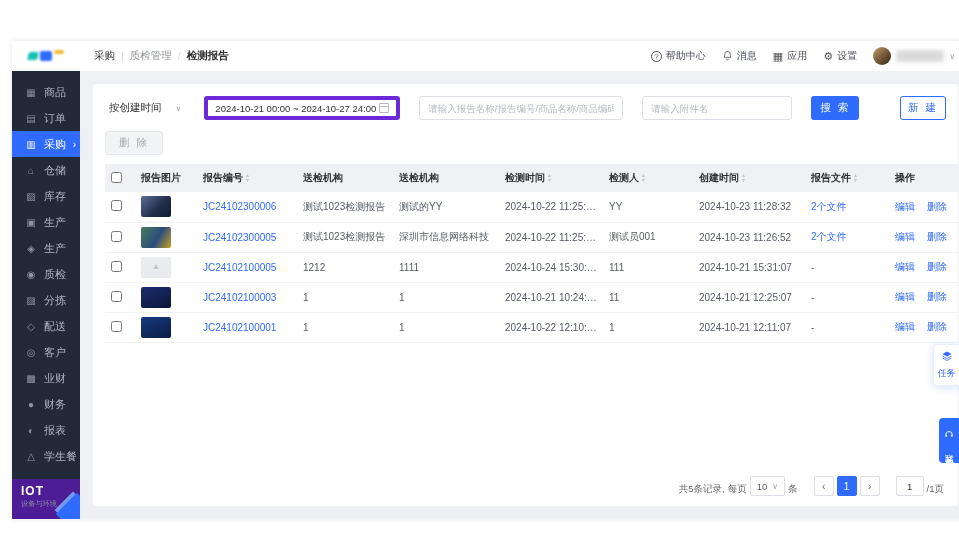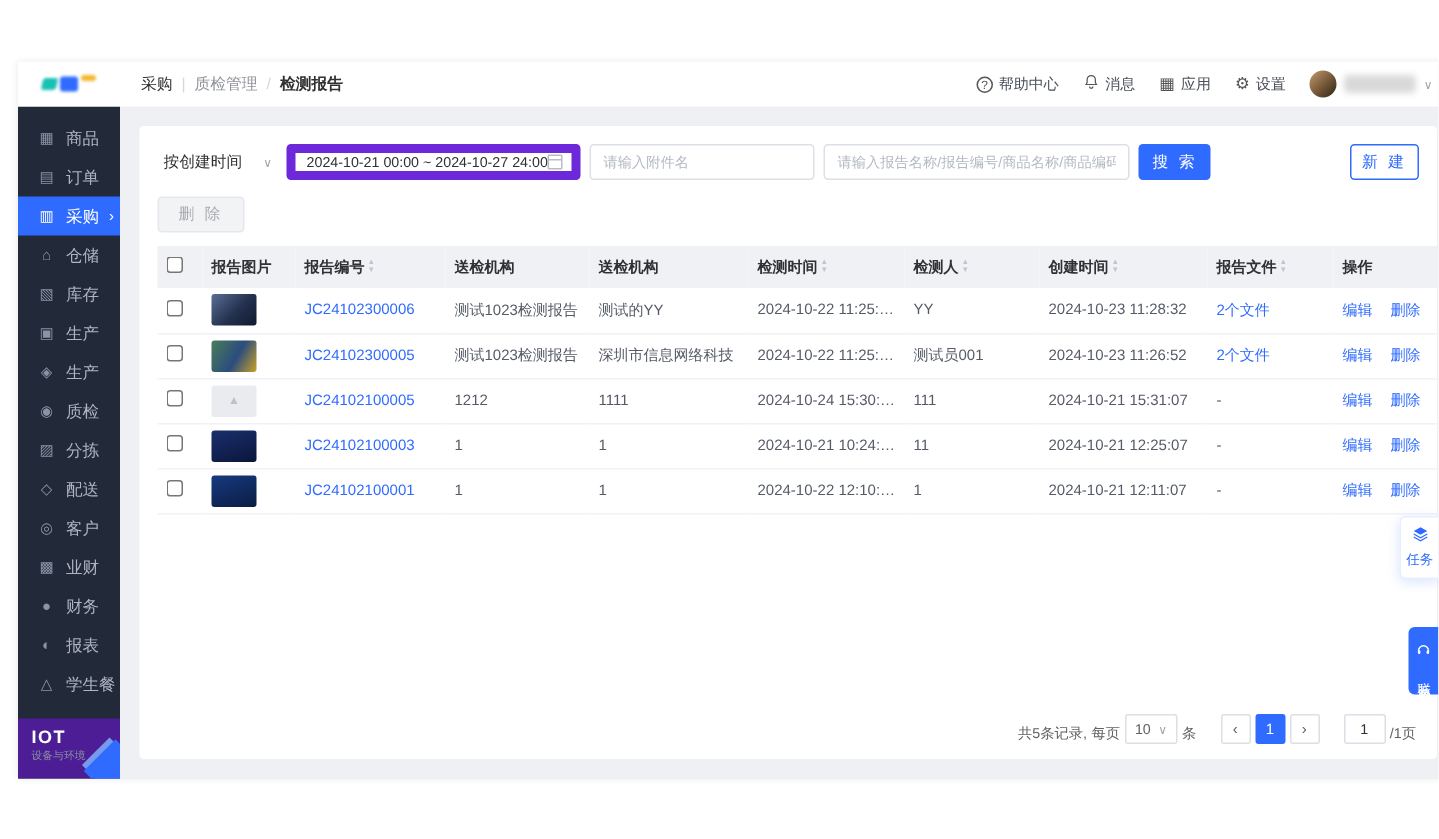--- a/index.html
+++ b/index.html
@@ -39,23 +39,23 @@
   .side-footer { position:absolute; left:0; right:0; bottom:0; height:40px; background:#4c1d95; padding:5px 0 0 9px; overflow:hidden; }
   .iot-title { color:#fff; font-size:12px; font-weight:bold; letter-spacing:1px; }
   .iot-sub { color:#8a90a0; font-size:8px; transform:scale(.9); transform-origin:left; }
   .side-footer::before { content:""; position:absolute; right:-6px; bottom:-4px; width:26px; height:26px; background:#7fb0ff; transform:rotate(45deg); opacity:.85; }
   .side-footer::after { content:""; position:absolute; right:-12px; bottom:-10px; width:30px; height:30px; background:#2f6bff; transform:rotate(45deg); }
 
   
   .main { position:absolute; left:68px; top:30px; right:0; bottom:0; background:#eef0f4; }
   .card { position:absolute; left:13px; right:13px; top:13px; bottom:13px; background:#fff; border-radius:3px; }
 
-  .filter-row { display:flex; align-items:center; gap:6px; padding:12px 12px 0 12px; }
+  .filter-row { display:flex; align-items:center; gap:19px; padding:12px 12px 0 12px; }
   .time-type { display:flex; align-items:center; gap:14px; font-size:10.5px; color:#303133; padding:0 4px; height:24px; cursor:pointer; white-space:nowrap; }
-  .date-range { width:196px; height:24px; border:6px solid #6d28d9; border-radius:3px; display:flex; align-items:center; justify-content:space-between; padding:0 7px; font-size:9.5px; color:#303133; white-space:nowrap; }
+  .date-range { width:196px; height:24px; border:4px solid #6d28d9; border-radius:3px; display:flex; align-items:center; justify-content:space-between; padding:0 7px; font-size:9.5px; color:#303133; white-space:nowrap; }
   .cal-icon { width:10px; height:10px; border:1px solid #b7bcc5; border-radius:1px; position:relative; flex:none; }
   .cal-icon::before { content:""; position:absolute; left:0; right:0; top:2px; height:1px; background:#b7bcc5; }
   .inp { height:24px; border:1px solid #dcdfe6; border-radius:3px; font-size:9.5px; padding:0 8px; color:#303133; outline:none; font-family:inherit; }
   .inp::placeholder { color:#b4b9c2; }
   .inp.kw { width:204px; }
   .inp.att { width:150px; }
   .btn { height:24px; border:none; border-radius:3px; font-size:10.5px; cursor:pointer; font-family:inherit; }
   .btn-primary { background:#2f6bff; color:#fff; width:48px; letter-spacing:2px; }
   .btn-new { margin-left:auto; width:46px; background:#fff; border:1px solid #2f6bff; color:#2f6bff; letter-spacing:2px; }
   .toolbar { padding:11px 12px 9px 12px; }
@@ -222,22 +222,22 @@
 
         <div class="filter-row">
           <div class="time-type">
             <span>按创建时间</span>
             <span class="caret">∨</span>
           </div>
           <div class="date-range">
             <span>2024-10-21 00:00 ~ 2024-10-27 24:00</span>
             <span class="cal-icon"></span>
           </div>
+          <input class="inp kw" placeholder="请输入报告名称/报告编号/商品名称/商品编码" style="">
           <input class="inp att" placeholder="请输入附件名" style="">
-          <input class="inp kw" placeholder="请输入报告名称/报告编号/商品名称/商品编码" style="">
           <button class="btn btn-primary">搜 索</button>
           <button class="btn btn-new">新 建</button>
         </div>
 
         <div class="toolbar">
           <button class="btn btn-disabled">删 除</button>
         </div>
 
         <table>
           <thead>

